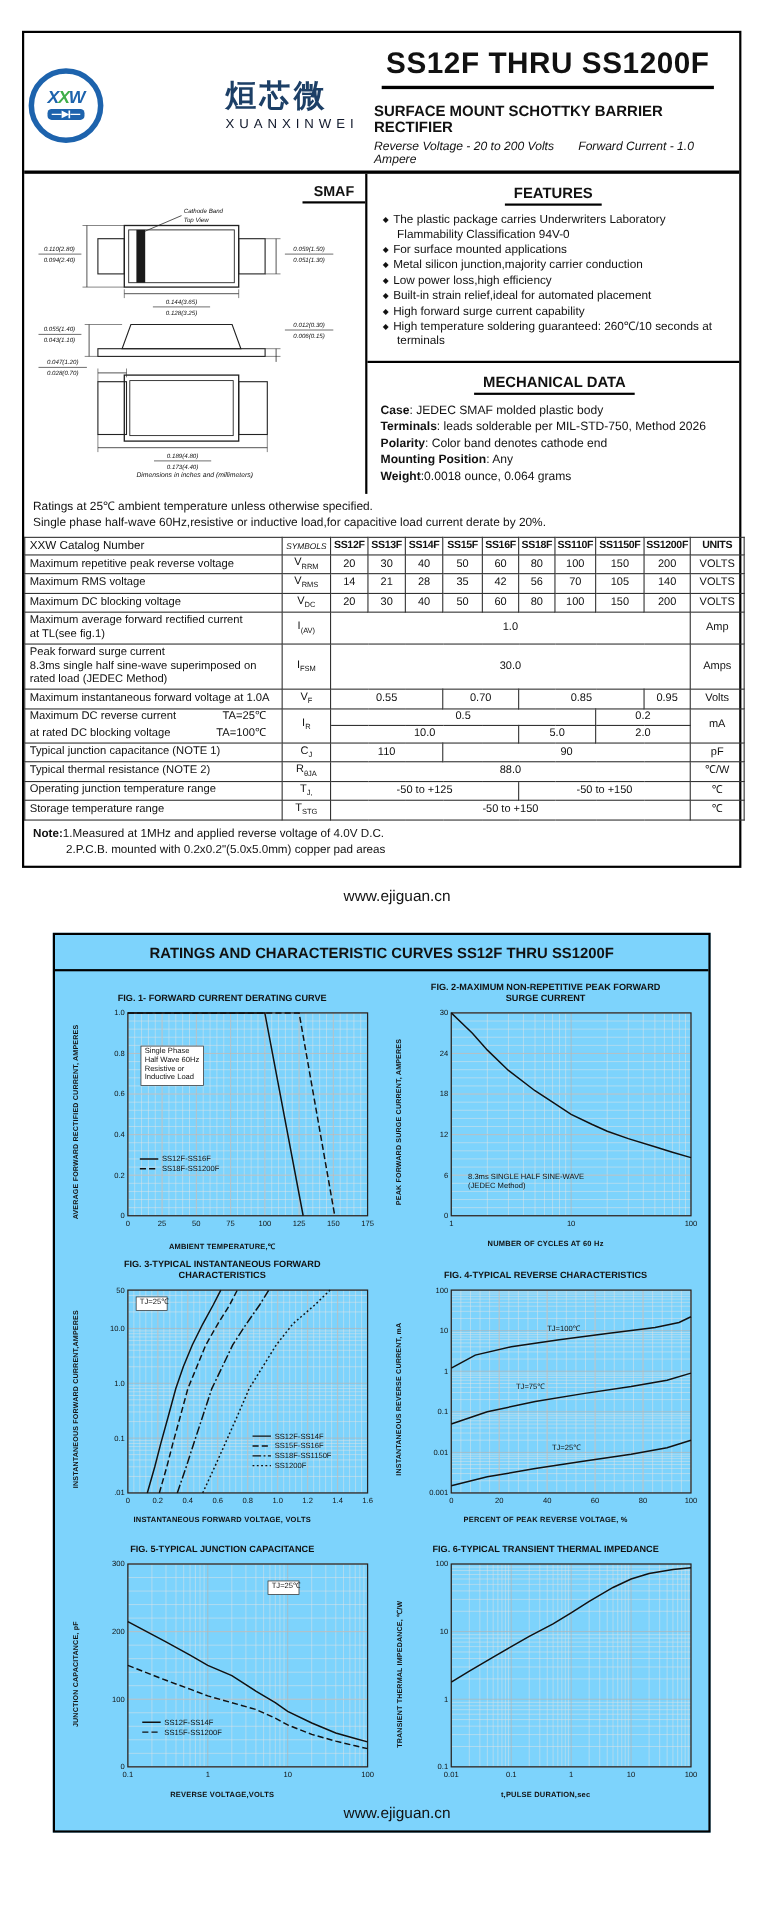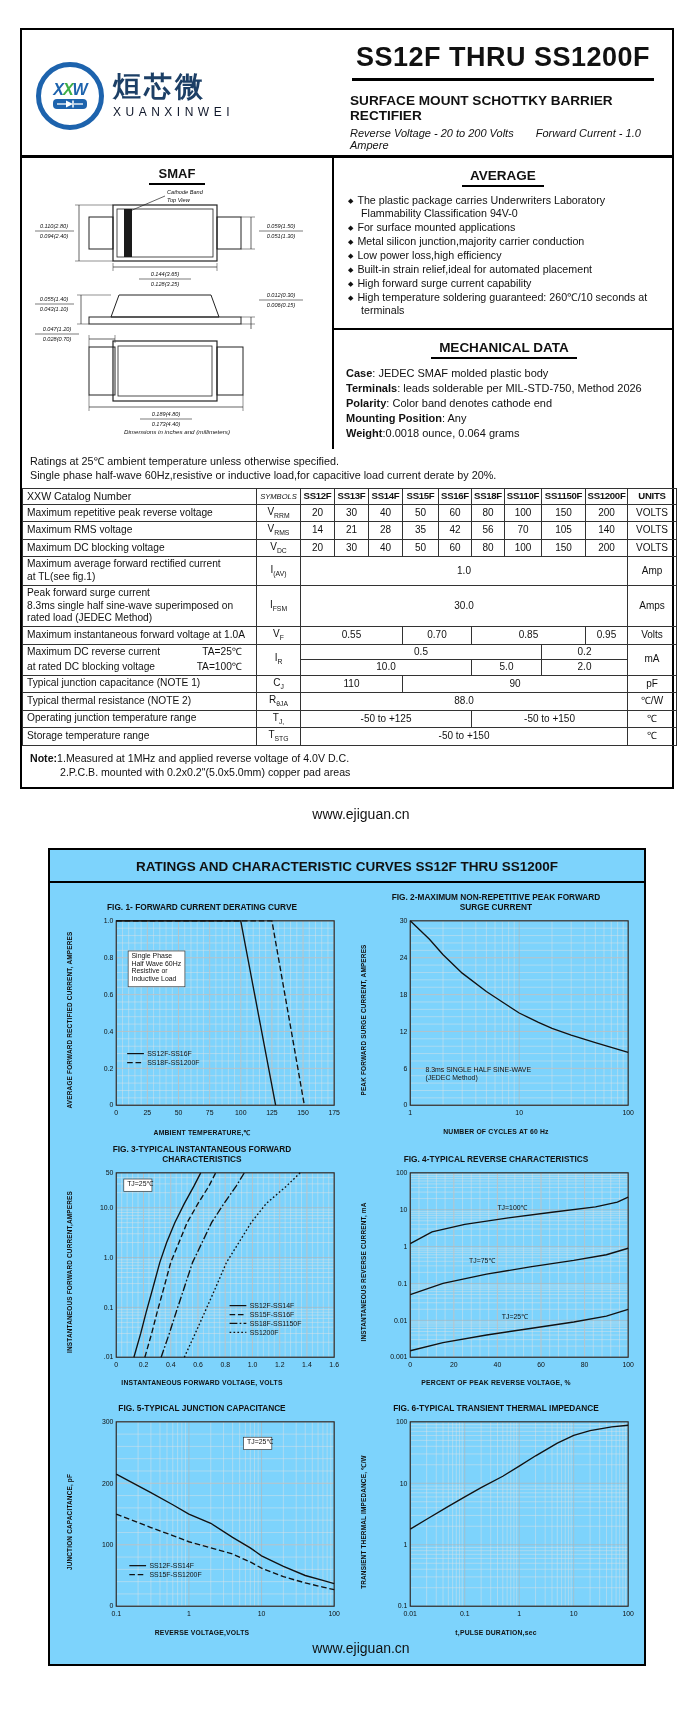--- a/index.html
+++ b/index.html
@@ -1,36 +1,36 @@
 <!DOCTYPE html>
 <html><head>
 <meta charset="utf-8">
 <style>
   html,body{margin:0;padding:0;background:#fff;}
   body{width:694px;height:1736px;overflow:hidden;font-family:"Liberation Sans",sans-serif;color:#111;}
   .page1{border:2px solid #000;margin:28px 20px 0 20px;background:#fff;}
   
   .hd{display:flex;}
-  .logo-wrap{width:300px;padding:16px 8px 10px 14px;display:flex;align-items:center;gap:9px;}
+  .logo-wrap{width:300px;padding:16px 8px 10px 4px;display:flex;align-items:center;gap:9px;justify-content:space-between;}
   .logo-circle{width:58px;height:58px;border:5px solid #1d63ad;border-radius:50%;display:flex;flex-direction:column;align-items:center;justify-content:center;flex:0 0 auto;}
   .xxw{color:#1d63ad;font-weight:bold;font-style:italic;font-size:16px;letter-spacing:-1px;line-height:1;}
   .xxw .g{color:#3fae49;}
   .logo-txt .cn{font-size:28px;font-weight:bold;color:#1c3f66;letter-spacing:3px;line-height:1.1;}
   .logo-txt .latin{font-size:12px;color:#0f172a;letter-spacing:4.5px;margin-top:2px;}
   .hd-right{flex:1;padding:12px 16px 4px 6px;}
   .pn-wrap{text-align:center;}
   .pn{font-size:27px;font-weight:bold;display:inline-block;border-bottom:3px solid #000;padding:0 4px 5px 4px;letter-spacing:.5px;}
   .sub{font-size:13.6px;font-weight:bold;margin-top:12px;}
   .tag{font-size:11px;font-style:italic;margin-top:4px;}
   .tag span{margin-right:22px;}
   .hdiv{border-top:3px solid #000;}
   
   .cols{display:flex;}
   .colL{width:310px;border-right:2px solid #000;padding:4px 0 0 0;}
-  .smaf-title{text-align:center;font-weight:bold;font-size:13px;margin:4px 0 2px 0;}
+  .smaf-title{text-align:right;font-weight:bold;font-size:13px;margin:4px 0 2px 0;}
   .smaf-title span{border-bottom:2px solid #000;padding:0 10px 2px 10px;}
   .colR{flex:1;display:flex;flex-direction:column;}
   .featbox{border-bottom:2px solid #000;padding:2px 8px 10px 8px;}
   .sec-title{font-weight:bold;font-size:13.5px;width:fit-content;margin:8px auto 7px auto;border-bottom:2px solid #000;padding:0 8px 2px 8px;}
   ul.feat{list-style:none;margin:0;padding:0 2px 0 6px;}
   ul.feat li{font-size:10.7px;line-height:1.22;padding-left:13px;text-indent:-13px;margin-bottom:1px;}
   ul.feat li .bl{font-size:7px;vertical-align:1px;margin-right:4px;}
   .mechbox{padding:2px 10px 8px 12px;}
   .mech-line{font-size:11px;line-height:1.35;}
   
@@ -156,21 +156,21 @@
         <line x1="62" y1="212" x2="62" y2="228" stroke="#222" stroke-width="0.5"></line>
         <line x1="216" y1="212" x2="216" y2="228" stroke="#222" stroke-width="0.5"></line>
         <text class="dim" x="139" y="233" text-anchor="middle">0.189(4.80)</text>
         <line x1="113" y1="236" x2="165" y2="236" stroke="#222" stroke-width="0.6"></line>
         <text class="dim" x="139" y="243" text-anchor="middle">0.173(4.40)</text>
         <text class="pkg-cap" x="150" y="251" text-anchor="middle">Dimensions in inches and (millimeters)</text>
       </svg>
     </div>
     <div class="colR">
       <div class="featbox">
-        <div class="sec-title">AVERAGE</div>
+        <div class="sec-title">FEATURES</div>
         <ul class="feat" id="feat-list">
             <li><span class="bl">◆</span>The plastic package carries Underwriters Laboratory Flammability Classification 94V-0</li>
             <li><span class="bl">◆</span>For surface mounted applications</li>
             <li><span class="bl">◆</span>Metal silicon junction,majority carrier conduction</li>
             <li><span class="bl">◆</span>Low power loss,high efficiency</li>
             <li><span class="bl">◆</span>Built-in strain relief,ideal for automated placement</li>
             <li><span class="bl">◆</span>High forward surge current capability</li>
             <li><span class="bl">◆</span>High temperature soldering guaranteed: 260℃/10 seconds at terminals</li>
           </ul>
       </div>

